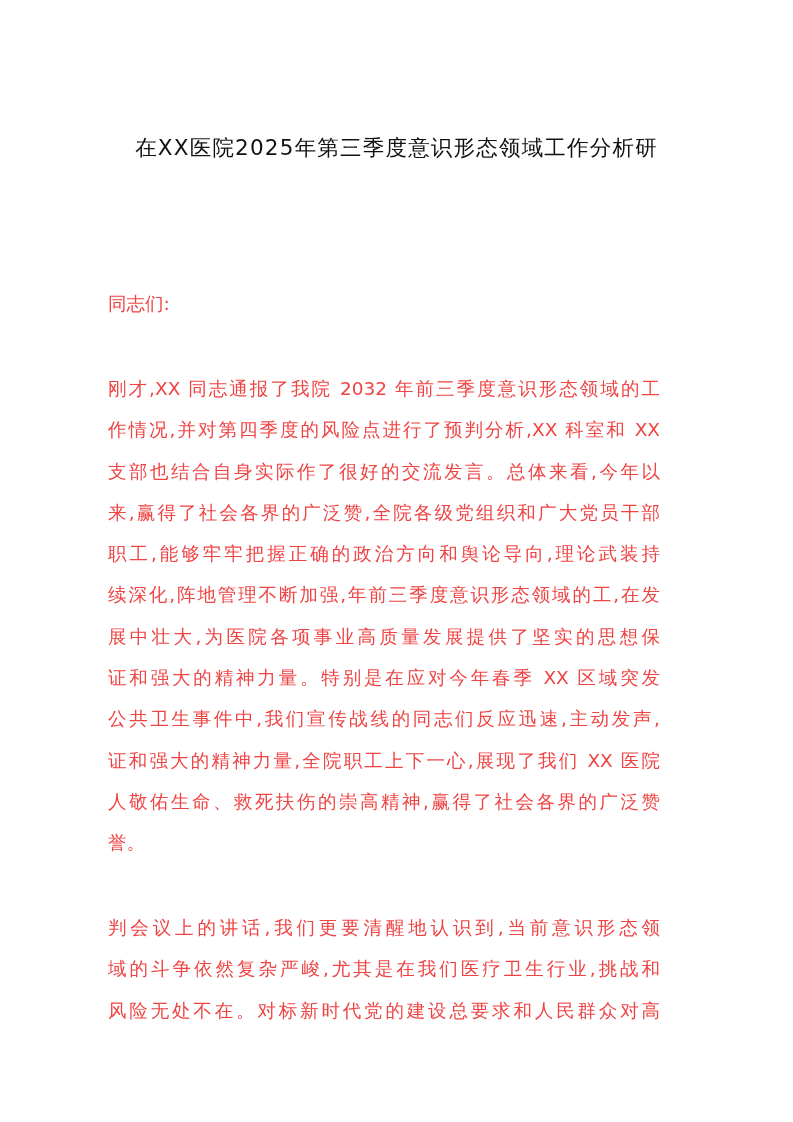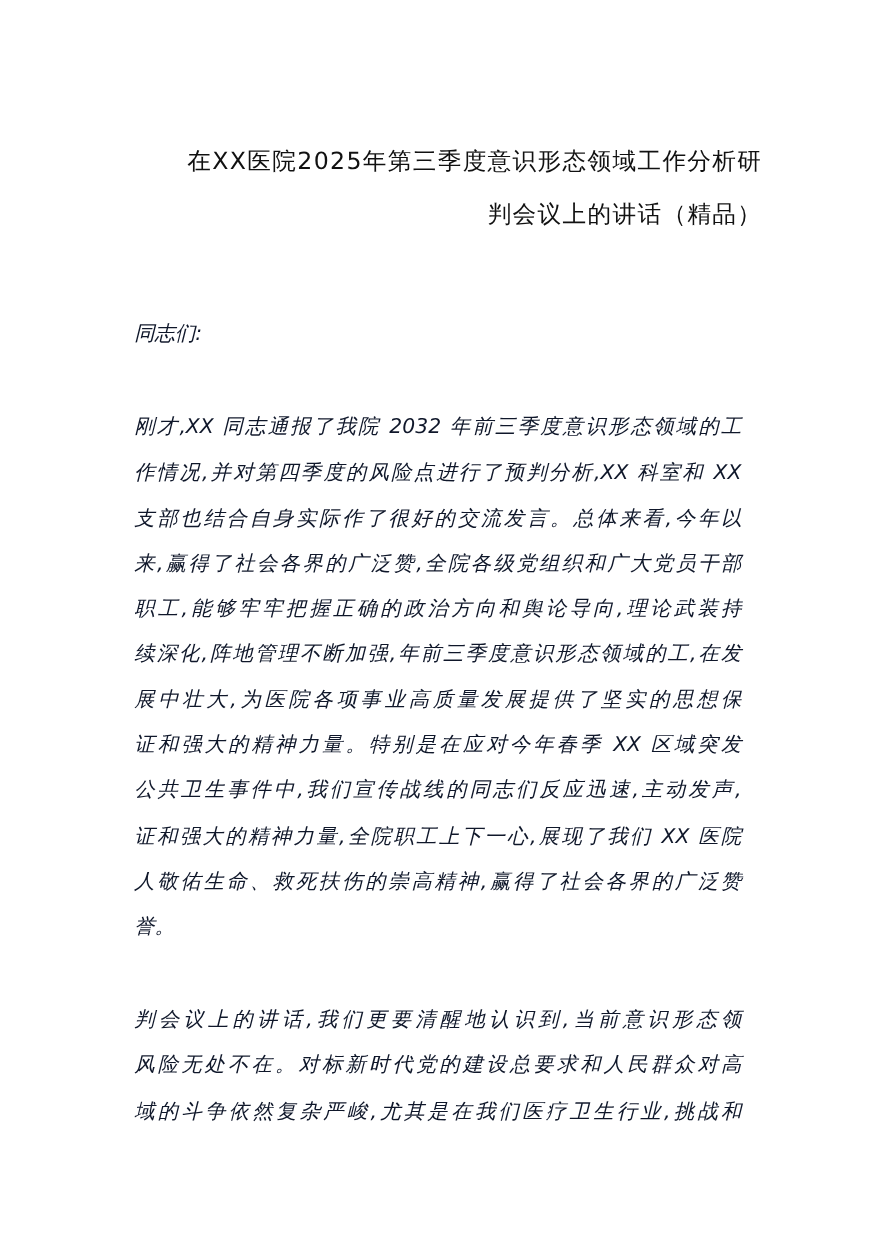--- a/index.html
+++ b/index.html
@@ -20,36 +20,35 @@
     left: 0; top: 0;
     width: 793px;
     height: 1122px;
     background: #fff;
   }
   .title {
     position: absolute;
     left: 100px;
     width: 593px;
     top: 124px;
-    text-align: right;
+    text-align: center;
     font-size: 21.5px;
     line-height: 48px;
     letter-spacing: 1.2px;
     font-weight: normal;
     color: #111;
   }
   .title .line { display: block; white-space: nowrap; }
   .body-text {
     position: absolute;
-    left: 122px;
+    left: 108px;
     width: 552px;
     font-size: 18.5px;
     line-height: 41.3px;
-    color: #0f172a;
-    font-style: italic;
+    color: #ef4444;
   }
   .body-text .line {
     display: block;
     white-space: nowrap;
     text-align: justify;
     text-align-last: justify;
     height: 41.3px;
   }
   .body-text .line.last {
     text-align-last: left;
@@ -58,21 +57,20 @@
   .para1 { top: 368px; }
   .para2 { top: 907px; }
 </style>
 </head>
 <body>
 
 <div class="page">
 
   <h1 class="title" style="margin:0;">
     <span class="line">在XX医院2025年第三季度意识形态领域工作分析研</span>
-    <span class="line">判会议上的讲话（精品）</span>
   </h1>
 
   <div class="body-text greeting">
     <span class="line last">同志们:</span>
   </div>
 
   <div class="body-text para1">
     <span class="line">刚才,XX 同志通报了我院 2032 年前三季度意识形态领域的工</span>
     <span class="line">作情况,并对第四季度的风险点进行了预判分析,XX 科室和 XX</span>
     <span class="line">支部也结合自身实际作了很好的交流发言。总体来看,今年以</span>
@@ -82,17 +80,17 @@
     <span class="line">展中壮大,为医院各项事业高质量发展提供了坚实的思想保</span>
     <span class="line">证和强大的精神力量。特别是在应对今年春季 XX 区域突发</span>
     <span class="line">公共卫生事件中,我们宣传战线的同志们反应迅速,主动发声,</span>
     <span class="line">证和强大的精神力量,全院职工上下一心,展现了我们 XX 医院</span>
     <span class="line">人敬佑生命、救死扶伤的崇高精神,赢得了社会各界的广泛赞</span>
     <span class="line last">誉。</span>
   </div>
 
   <div class="body-text para2">
     <span class="line">判会议上的讲话,我们更要清醒地认识到,当前意识形态领</span>
+    <span class="line">域的斗争依然复杂严峻,尤其是在我们医疗卫生行业,挑战和</span>
     <span class="line">风险无处不在。对标新时代党的建设总要求和人民群众对高</span>
-    <span class="line">域的斗争依然复杂严峻,尤其是在我们医疗卫生行业,挑战和</span>
   </div>
 
 </div>
 
 </body></html>

